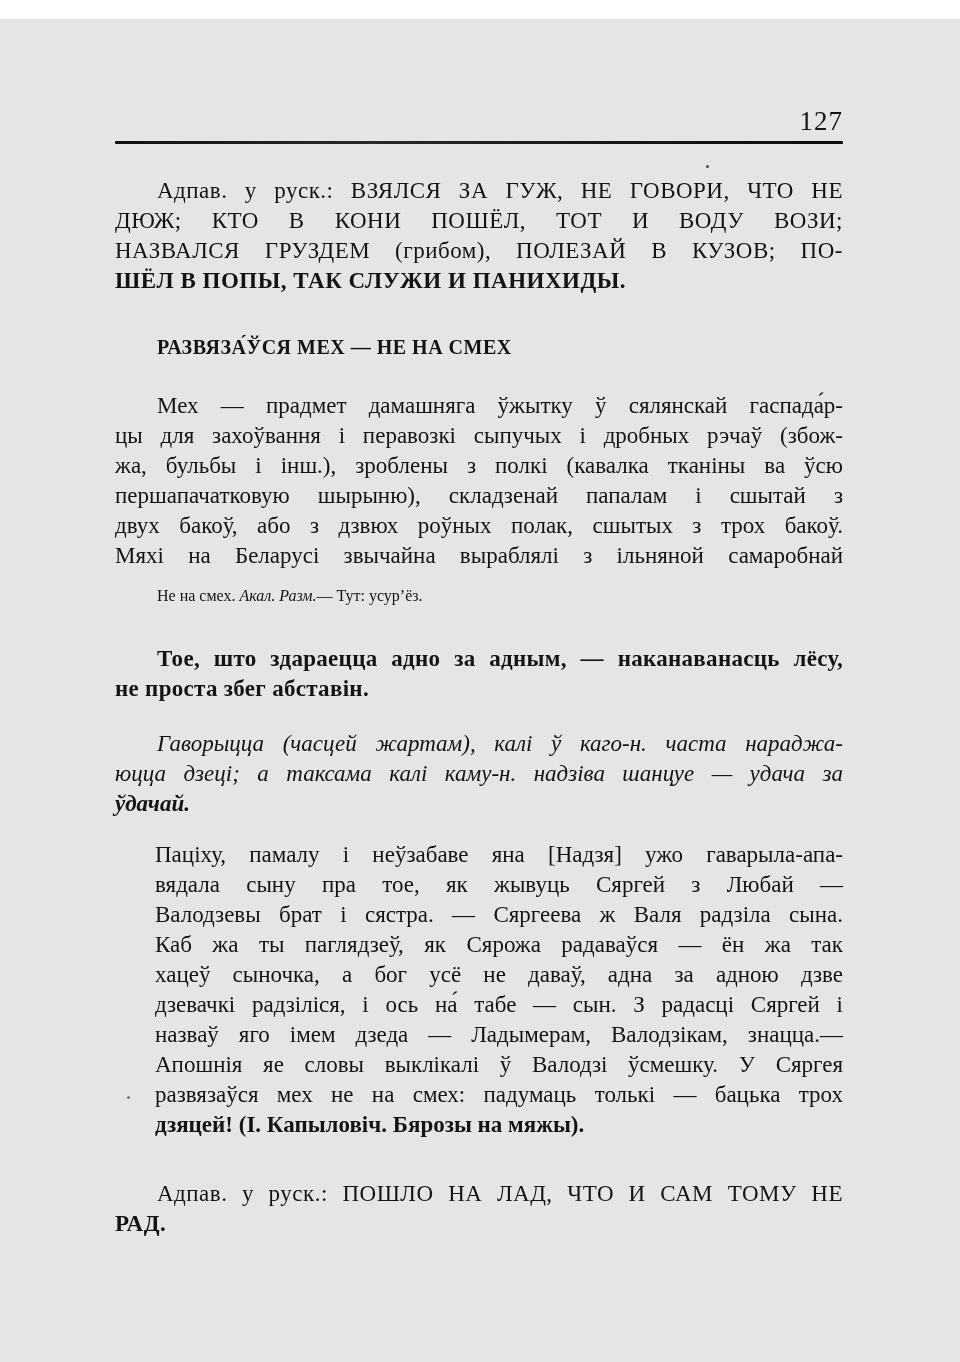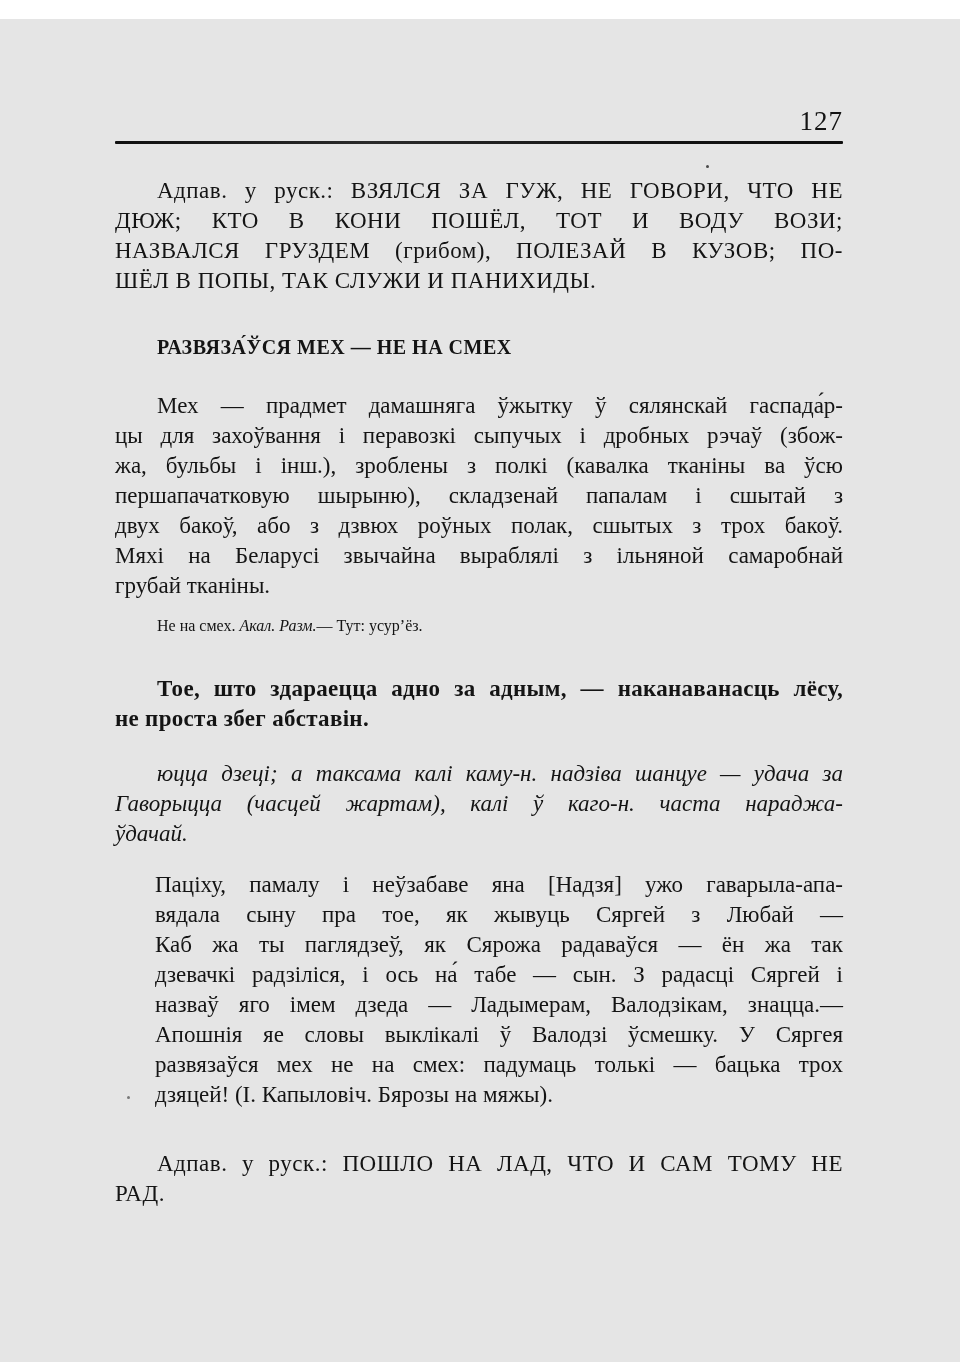--- a/index.html
+++ b/index.html
@@ -38,20 +38,21 @@
     font-size: 23px;
     line-height: 30px;
   }
   .para .line {
     text-align: justify;
     text-align-last: justify;
     white-space: nowrap;
   }
   .para .line.last {
     text-align-last: left;
+    font-weight: bold;
   }
   .para.indent-first > .line:first-child {
     text-indent: 42px;
   }
   .p-russian-top { margin-top: 32px; letter-spacing: 0.5px; }
   .entry-headword {
     margin: 36px 0 0 42px;
     font-size: 20px;
     line-height: 30px;
     font-weight: bold;
@@ -108,42 +109,43 @@
 
     <h2 class="entry-headword">РАЗВЯЗА́ЎСЯ МЕХ — НЕ НА СМЕХ</h2>
 
     <div class="para indent-first p-definition">
         <div class="line">Мех — прадмет дамашняга ўжытку ў сялянскай гаспада́р-</div>
         <div class="line">цы для захоўвання і перавозкі сыпучых і дробных рэчаў (збож-</div>
         <div class="line">жа, бульбы і інш.), зроблены з полкі (кавалка тканіны ва ўсю</div>
         <div class="line">першапачатковую шырыню), складзенай папалам і сшытай з</div>
         <div class="line">двух бакоў, або з дзвюх роўных полак, сшытых з трох бакоў.</div>
         <div class="line">Мяхі на Беларусі звычайна выраблялі з ільняной самаробнай</div>
-        <div class="line last">грубай тканіны.</div>
       </div>
 
     <div class="variant-note">
       <span>Не на смех. </span><span class="ital">Акал. Разм.</span><span>— Тут: усур’ёз.</span>
     </div>
 
     <div class="para indent-first p-meaning">
         <div class="line">Тое, што здараецца адно за адным, — наканаванасць лёсу,</div>
         <div class="line last">не проста збег абставін.</div>
       </div>
 
     <div class="para indent-first p-usage">
+        <div class="line">Гаворыцца (часцей жартам), калі ў каго-н. часта нараджа-</div>
         <div class="line">юцца дзеці; а таксама калі каму-н. надзіва шанцуе — удача за</div>
-        <div class="line">Гаворыцца (часцей жартам), калі ў каго-н. часта нараджа-</div>
         <div class="line last">ўдачай.</div>
       </div>
 
     <div class="para p-quote">
         <div class="line">Паціху, памалу і неўзабаве яна [Надзя] ужо гаварыла-апа-</div>
         <div class="line">вядала сыну пра тое, як жывуць Сяргей з Любай —</div>
+        <div class="line">Валодзевы брат і сястра. — Сяргеева ж Валя радзіла сына.</div>
         <div class="line">Каб жа ты паглядзеў, як Сярожа радаваўся — ён жа так</div>
+        <div class="line">хацеў сыночка, а бог усё не даваў, адна за адною дзве</div>
         <div class="line">дзевачкі радзіліся, і ось на́ табе — сын. З радасці Сяргей і</div>
         <div class="line">назваў яго імем дзеда — Ладымерам, Валодзікам, знацца.—</div>
         <div class="line">Апошнія яе словы выклікалі ў Валодзі ўсмешку. У Сяргея</div>
         <div class="line">развязаўся мех не на смех: падумаць толькі — бацька трох</div>
         <div class="line last">дзяцей! (І. Капыловіч. Бярозы на мяжы).</div>
       </div>
 
     <div class="para indent-first p-russian-bottom">
         <div class="line">Адпав. у руск.: ПОШЛО НА ЛАД, ЧТО И САМ ТОМУ НЕ</div>
         <div class="line last">РАД.</div>

